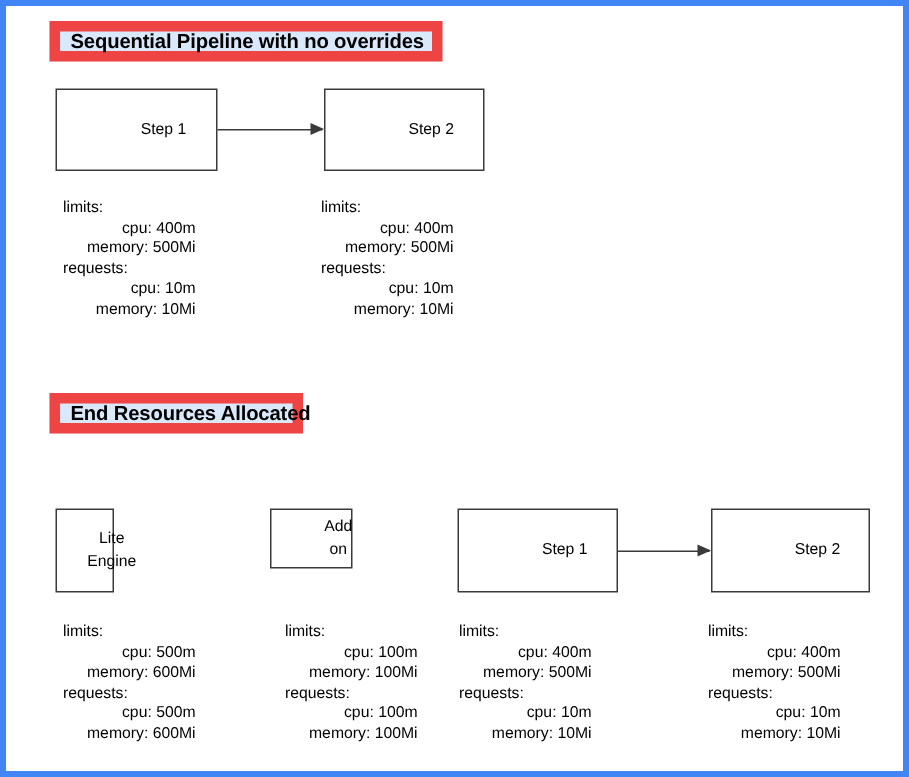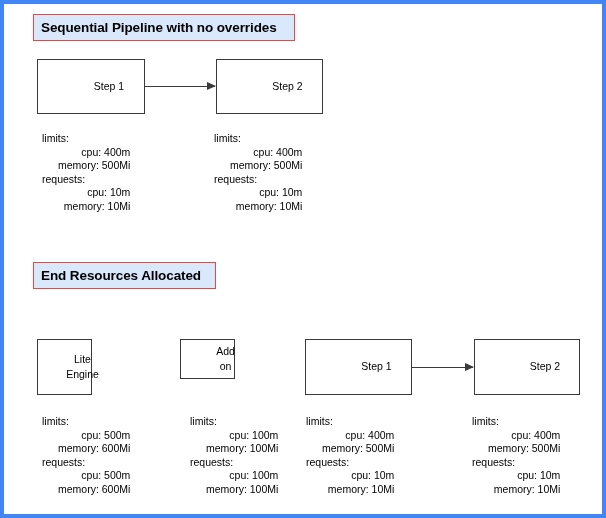--- a/index.html
+++ b/index.html
@@ -17,21 +17,21 @@
     background: #ffffff;
     border: 4px solid #4285f4;
     box-sizing: border-box;
     overflow: hidden;
   }
 
   
   .section-chip {
     position: absolute;
     background: #dae8fc;
-    border: 1px solid #ef4444;
+    border: 7px solid #ef4444;
     box-sizing: border-box;
     display: flex;
     align-items: center;
     padding-left: 7px;
     font-size: 13.5px;
     font-weight: bold;
     color: #000000;
     letter-spacing: -0.1px;
     white-space: nowrap;
   }
@@ -118,25 +118,25 @@
 
   <div class="spec" style="left:210px; top:128px;">
     <span class="key">limits:</span>
     <span class="sub">cpu: 400m</span>
     <span class="sub">memory: 500Mi</span>
     <span class="key">requests:</span>
     <span class="sub">cpu: 10m</span>
     <span class="sub">memory: 10Mi</span>
   </div>
 
-  <div class="section-chip" style="left:29px; top:258px; width:183px; height:27px;">
+  <div class="section-chip" style="left:29px; top:258px; width:169px; height:27px;">
     <span>End Resources Allocated</span>
   </div>
 
-  <div class="node" style="left:33px; top:335px; width:55px; height:56px;">
+  <div class="node" style="left:33px; top:335px; width:39px; height:56px;">
     <span>Lite</span>
     <span>Engine</span>
   </div>
 
   <div class="node" style="left:176px; top:335px; width:55px; height:40px;">
     <span>Add on</span>
   </div>
 
   <div class="node" style="left:301px; top:335px; width:107px; height:56px;">
     <span>Step 1</span>

